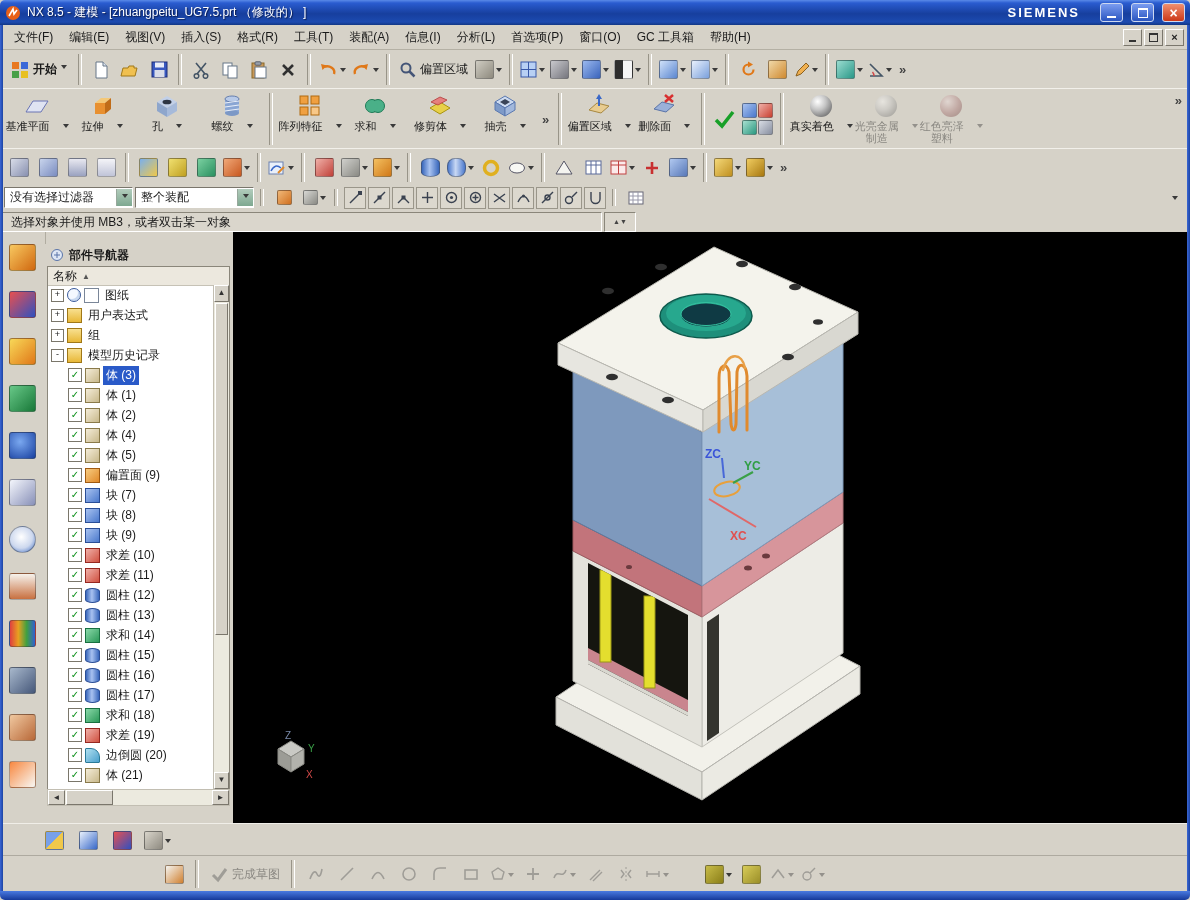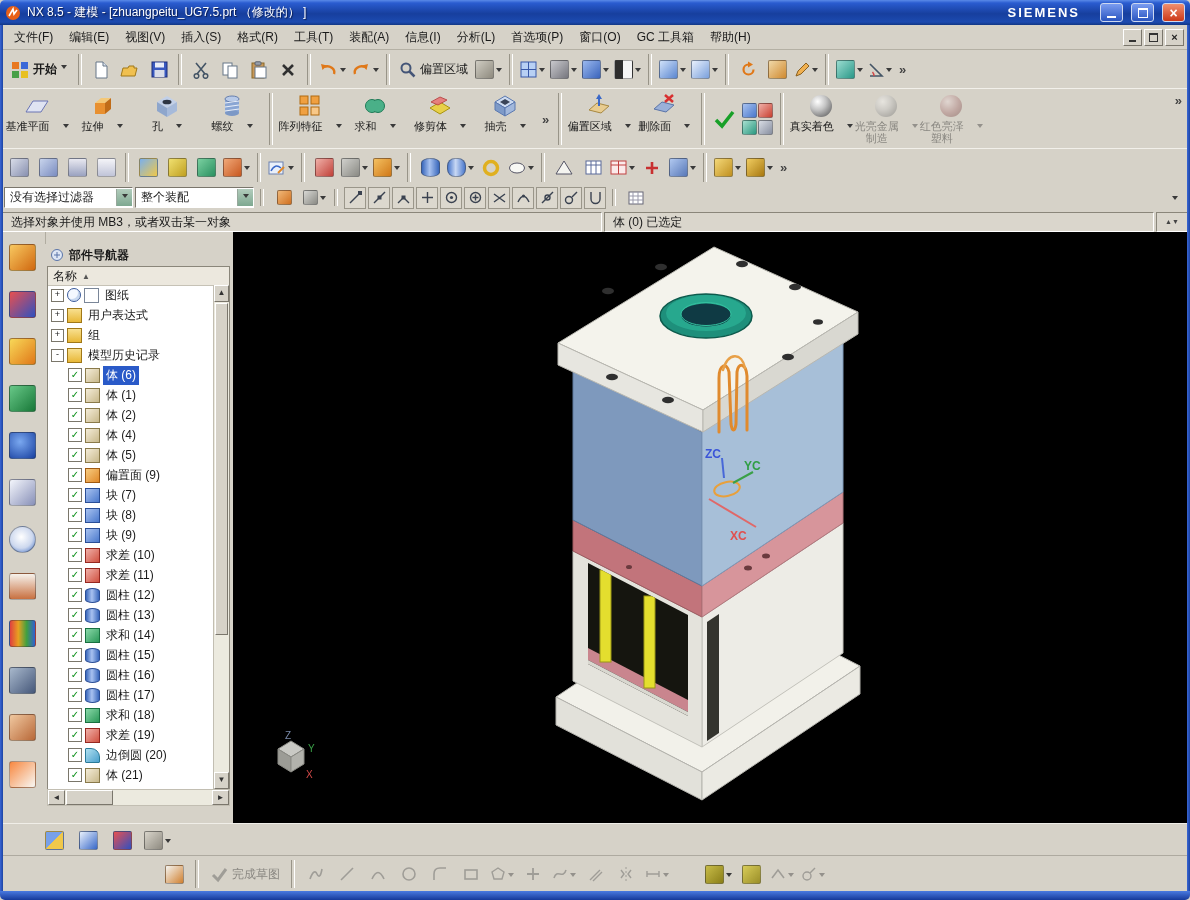--- a/index.html
+++ b/index.html
@@ -668,23 +668,20 @@
           <rect x="1" y="1" width="14" height="12" fill="#fff" stroke="#667"></rect>
           <path d="M1,5 H15 M1,9 H15 M5,1 V13 M10,1 V13" stroke="#99a"></path>
         </svg>
       </span>
     <span class="dd" style="margin-left:auto;margin-right:8px"></span>
   </div>
 
   <div class="band promptbar">
     <span class="cell" style="width:582px">
         <span>选择对象并使用 MB3，或者双击某一对象</span>
-      </span>
-    <span class="cell" style="flex:1">
-        <span>体 (0) 已选定</span>
       </span>
     <span class="cell" style="width:30px;justify-content:center;padding:0">
         <span style="font-size:7px;line-height:8px;color:#444">▲</span>
         <span style="font-size:7px;line-height:8px;color:#444">▼</span>
       </span>
   </div>
 
   <div class="band main">
 
     <div class="resbar">
@@ -733,21 +730,21 @@
               <span class="tlab">组</span>
             </div>
           <div class="trow">
               <span class="xb">-</span>
               <span class="ti ti-folder"></span>
               <span class="tlab">模型历史记录</span>
             </div>
           <div class="trow l2 sel">
               <span class="cb">✓</span>
               <span class="ti ti-body"></span>
-              <span class="tlab">体 (6)</span>
+              <span class="tlab">体 (3)</span>
             </div>
           <div class="trow l2">
               <span class="cb">✓</span>
               <span class="ti ti-body"></span>
               <span class="tlab">体 (1)</span>
             </div>
           <div class="trow l2">
               <span class="cb">✓</span>
               <span class="ti ti-body"></span>
               <span class="tlab">体 (2)</span>

